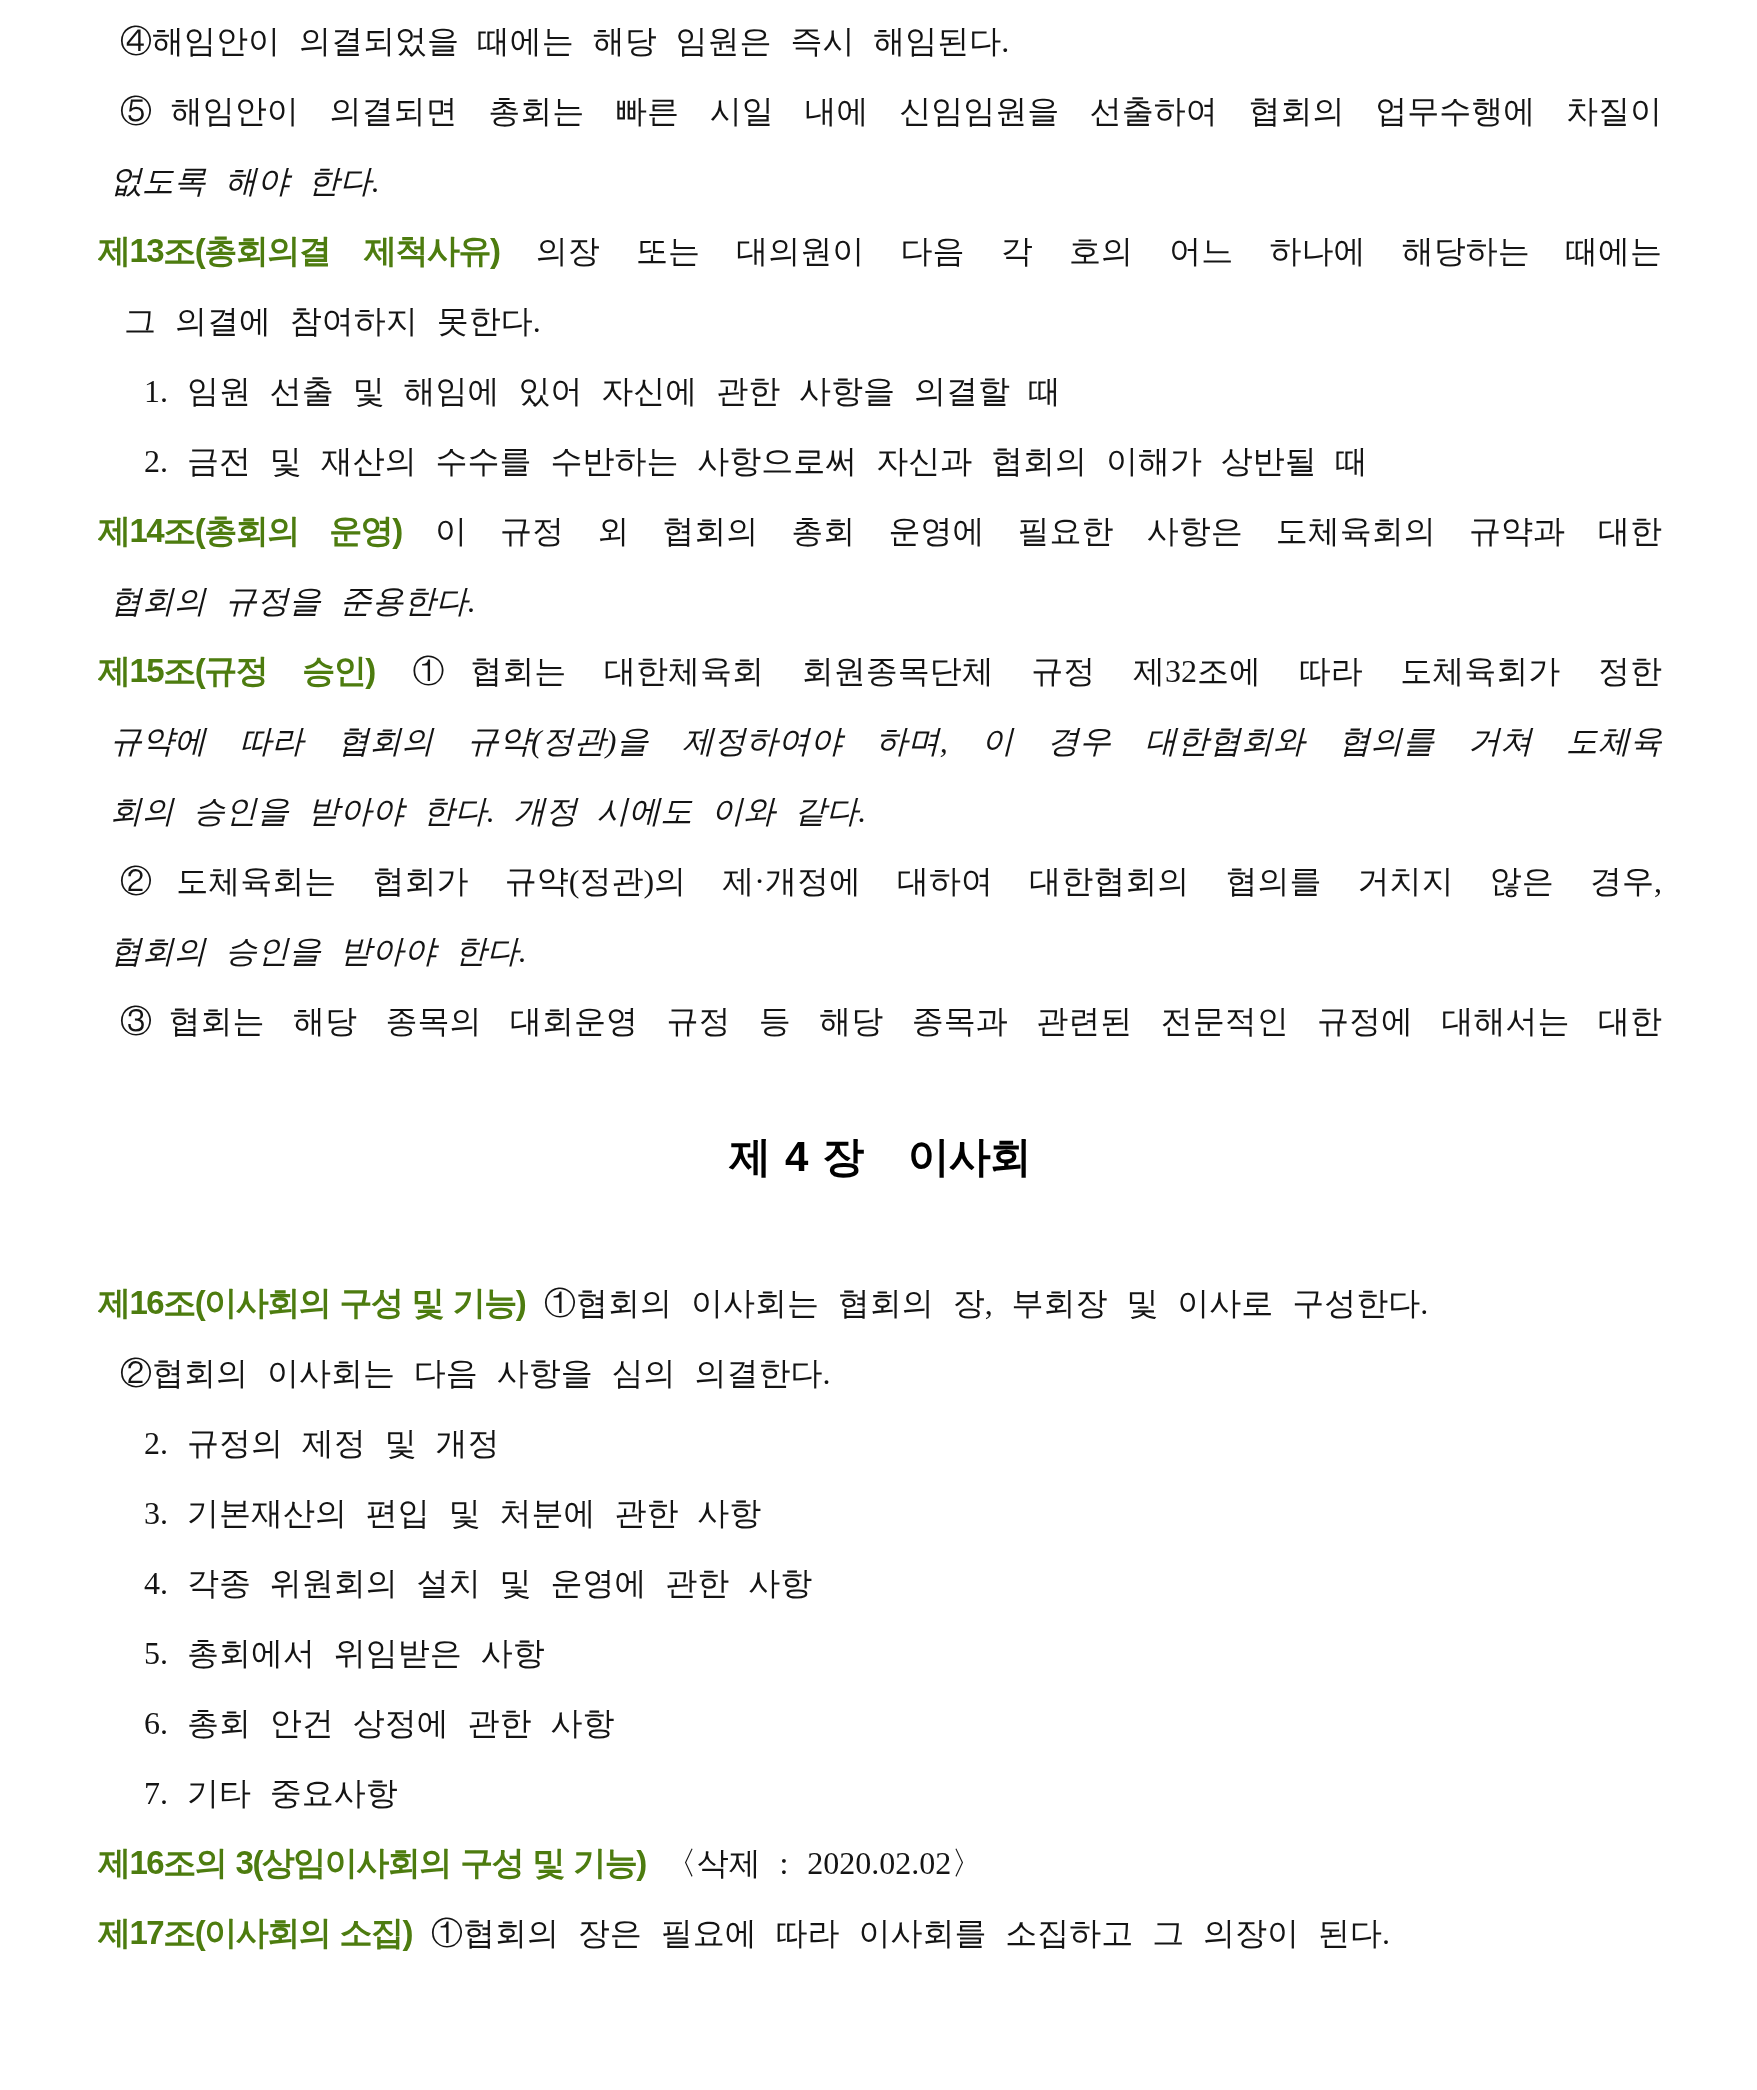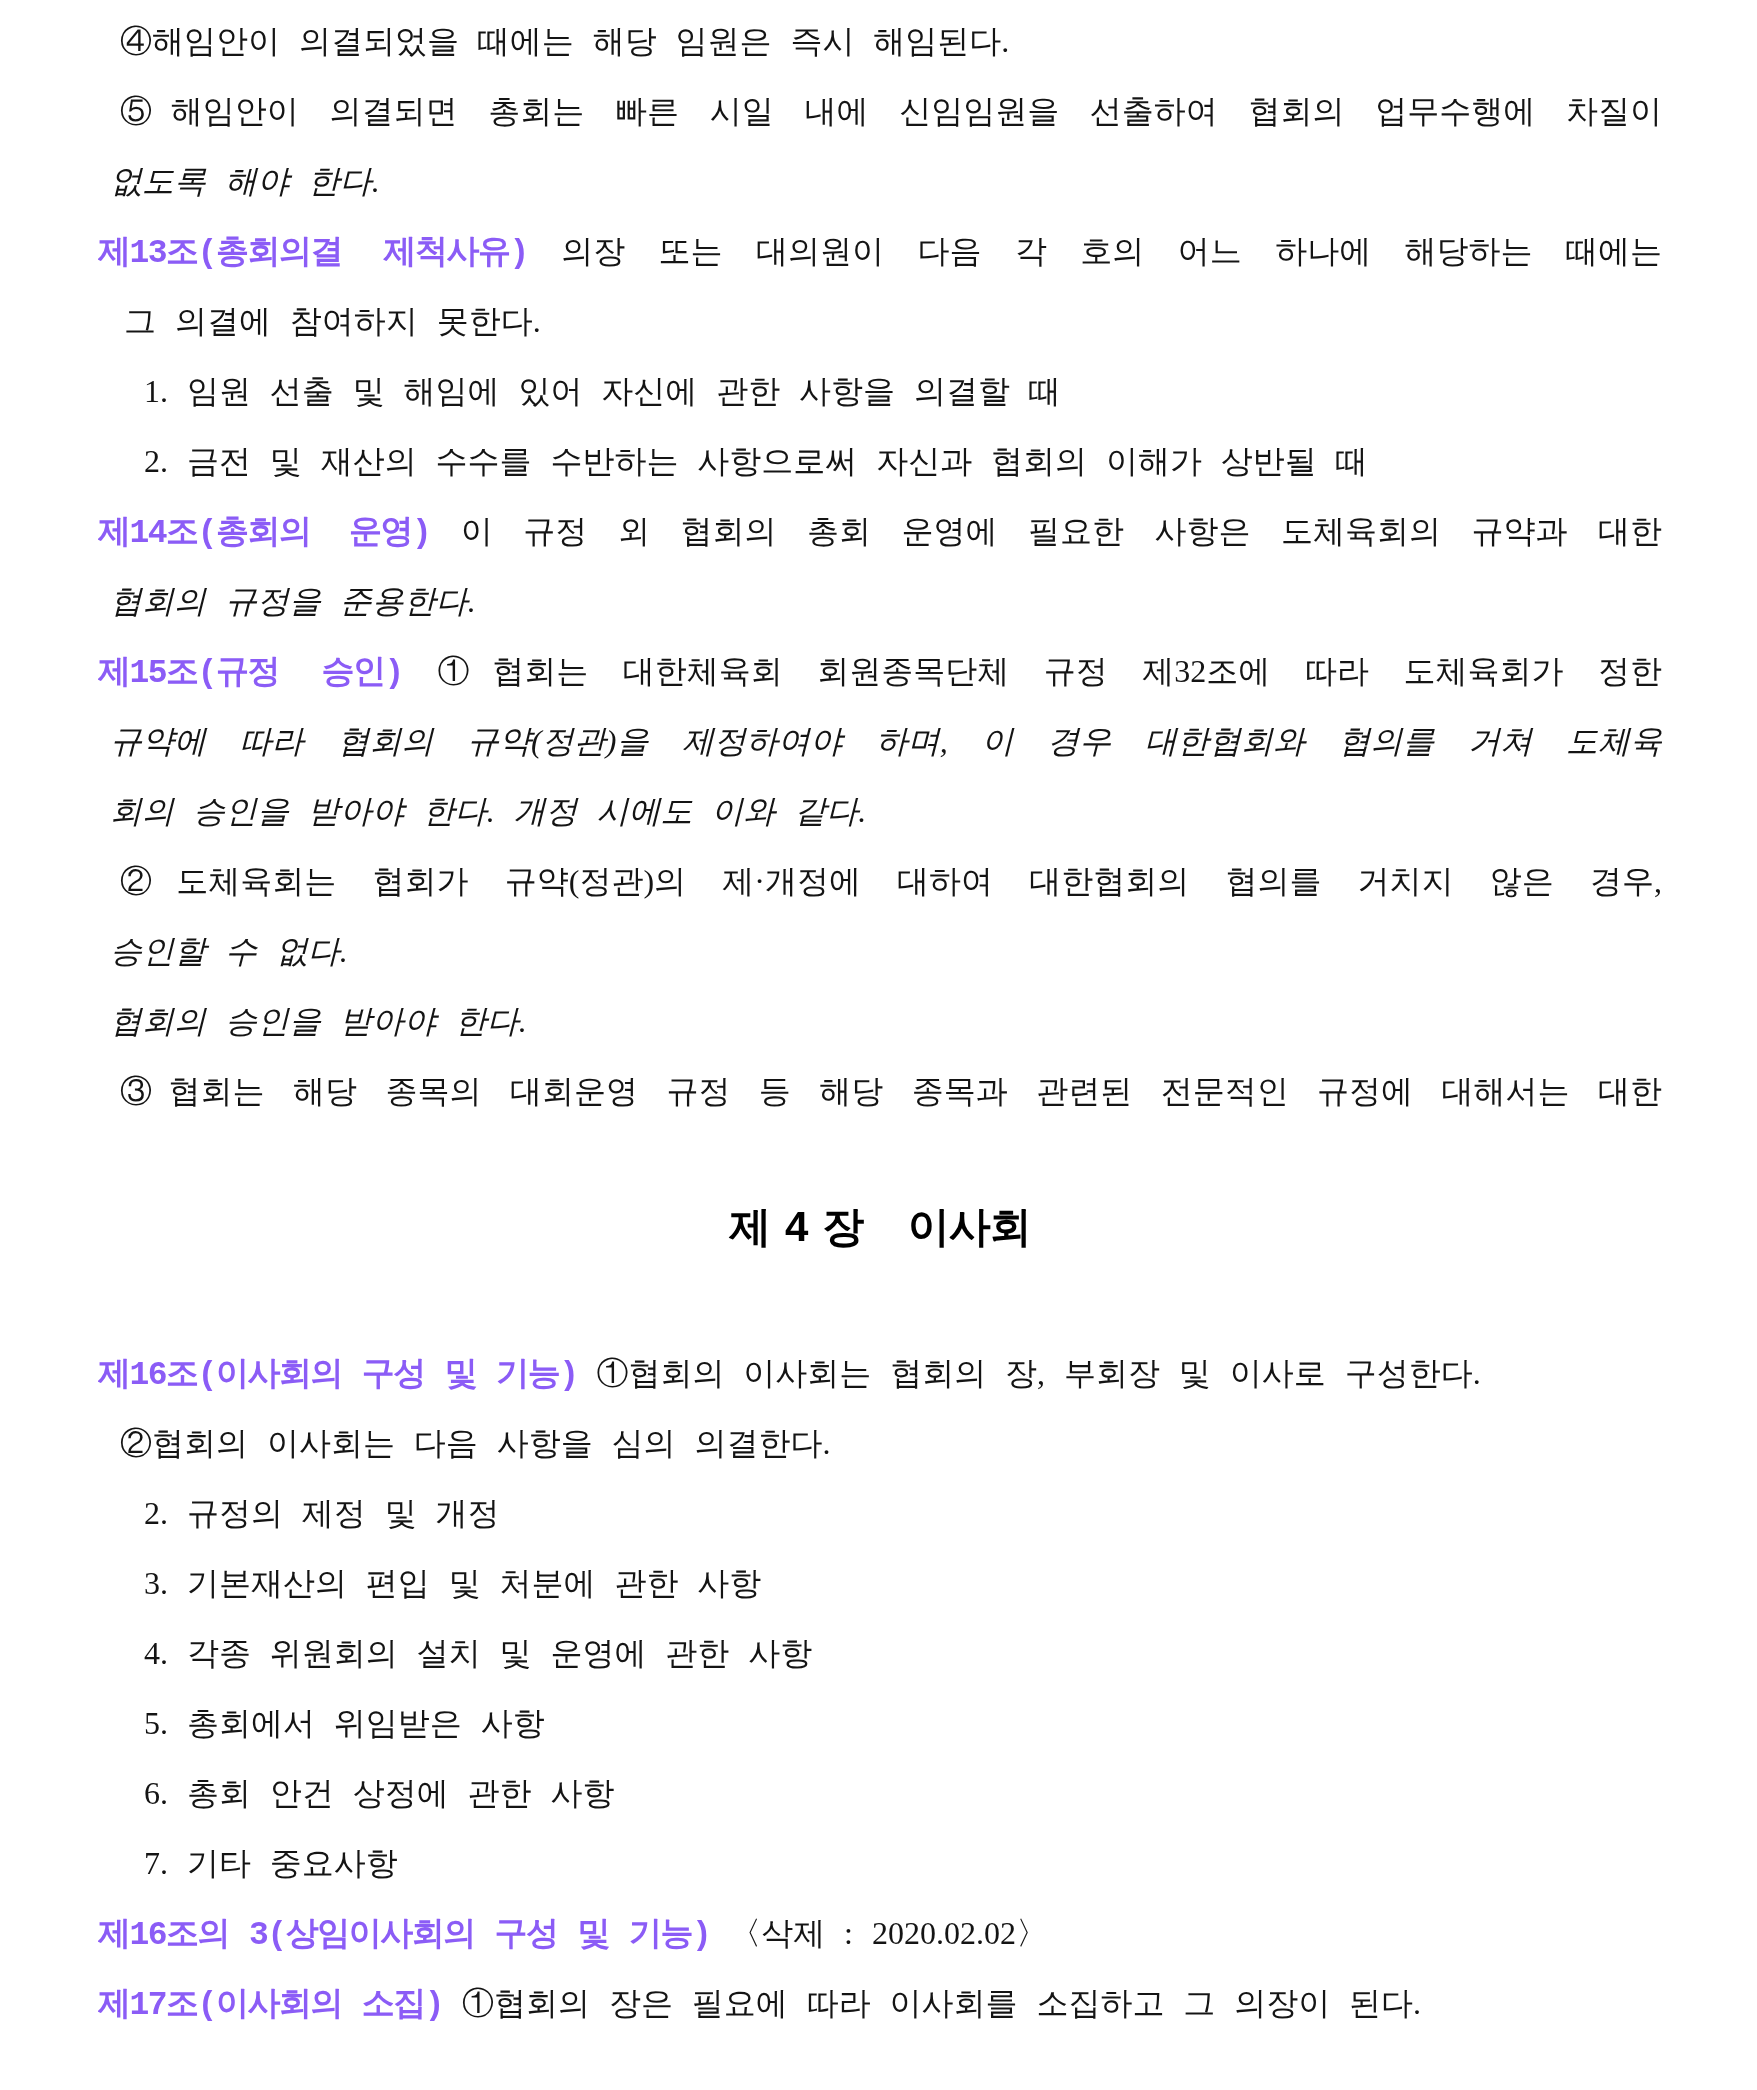--- a/index.html
+++ b/index.html
@@ -36,26 +36,26 @@
     white-space: normal;
     text-align: justify;
     text-align-last: justify;
     word-spacing: 0.12em;
   }
   .indent-1  { padding-left: 12px; font-style: italic; }  
   .indent-1b { padding-left: 22px; }  
   .indent-1c { padding-left: 26px; }  
   .indent-2  { padding-left: 46px; }  
   .hd {
-    font-family: Liberation Mono, monospace;
+    font-family: Liberation Sans, sans-serif;
     font-weight: 700;
     font-size: 33px;
     letter-spacing: -1.5px;
     word-spacing: 0.05em;
-    color: #8b5cf6;
+    color: #4d7c0f;
   }
   .line.chapter {
     margin-top: 66px;
     margin-bottom: 76px;
     text-align: center;
     text-align-last: center;
     font-family: "Liberation Sans", "DejaVu Sans", sans-serif;
     font-weight: 700;
     font-size: 42px;
     letter-spacing: -1px;
@@ -74,21 +74,20 @@
       <div class="line fill"><span class="hd">제13조(총회의결 제척사유)</span> <span>의장 또는 대의원이 다음 각 호의 어느 하나에 해당하는 때에는</span></div>
       <div class="line indent-1c">그 의결에 참여하지 못한다.</div>
       <div class="line indent-2">1. 임원 선출 및 해임에 있어 자신에 관한 사항을 의결할 때</div>
       <div class="line indent-2">2. 금전 및 재산의 수수를 수반하는 사항으로써 자신과 협회의 이해가 상반될 때</div>
       <div class="line fill"><span class="hd">제14조(총회의 운영)</span> <span>이 규정 외 협회의 총회 운영에 필요한 사항은 도체육회의 규약과 대한</span></div>
       <div class="line indent-1">협회의 규정을 준용한다.</div>
       <div class="line fill"><span class="hd">제15조(규정 승인)</span> <span>①협회는 대한체육회 회원종목단체 규정 제32조에 따라 도체육회가 정한</span></div>
       <div class="line indent-1 fill">규약에 따라 협회의 규약(정관)을 제정하여야 하며, 이 경우 대한협회와 협의를 거쳐 도체육</div>
       <div class="line indent-1">회의 승인을 받아야 한다. 개정 시에도 이와 같다.</div>
       <div class="line indent-1b fill">②도체육회는 협회가 규약(정관)의 제·개정에 대하여 대한협회의 협의를 거치지 않은 경우,</div>
-      <div class="line indent-1">승인할 수 없다.</div>
       <div class="line indent-1">협회의 승인을 받아야 한다.</div>
       <div class="line indent-1b fill">③협회는 해당 종목의 대회운영 규정 등 해당 종목과 관련된 전문적인 규정에 대해서는 대한</div>
       <div class="line chapter">제 4 장   이사회</div>
       <div class="line"><span class="hd">제16조(이사회의 구성 및 기능)</span> <span>①협회의 이사회는 협회의 장, 부회장 및 이사로 구성한다.</span></div>
       <div class="line indent-1b">②협회의 이사회는 다음 사항을 심의 의결한다.</div>
       <div class="line indent-2">2. 규정의 제정 및 개정</div>
       <div class="line indent-2">3. 기본재산의 편입 및 처분에 관한 사항</div>
       <div class="line indent-2">4. 각종 위원회의 설치 및 운영에 관한 사항</div>
       <div class="line indent-2">5. 총회에서 위임받은 사항</div>
       <div class="line indent-2">6. 총회 안건 상정에 관한 사항</div>

